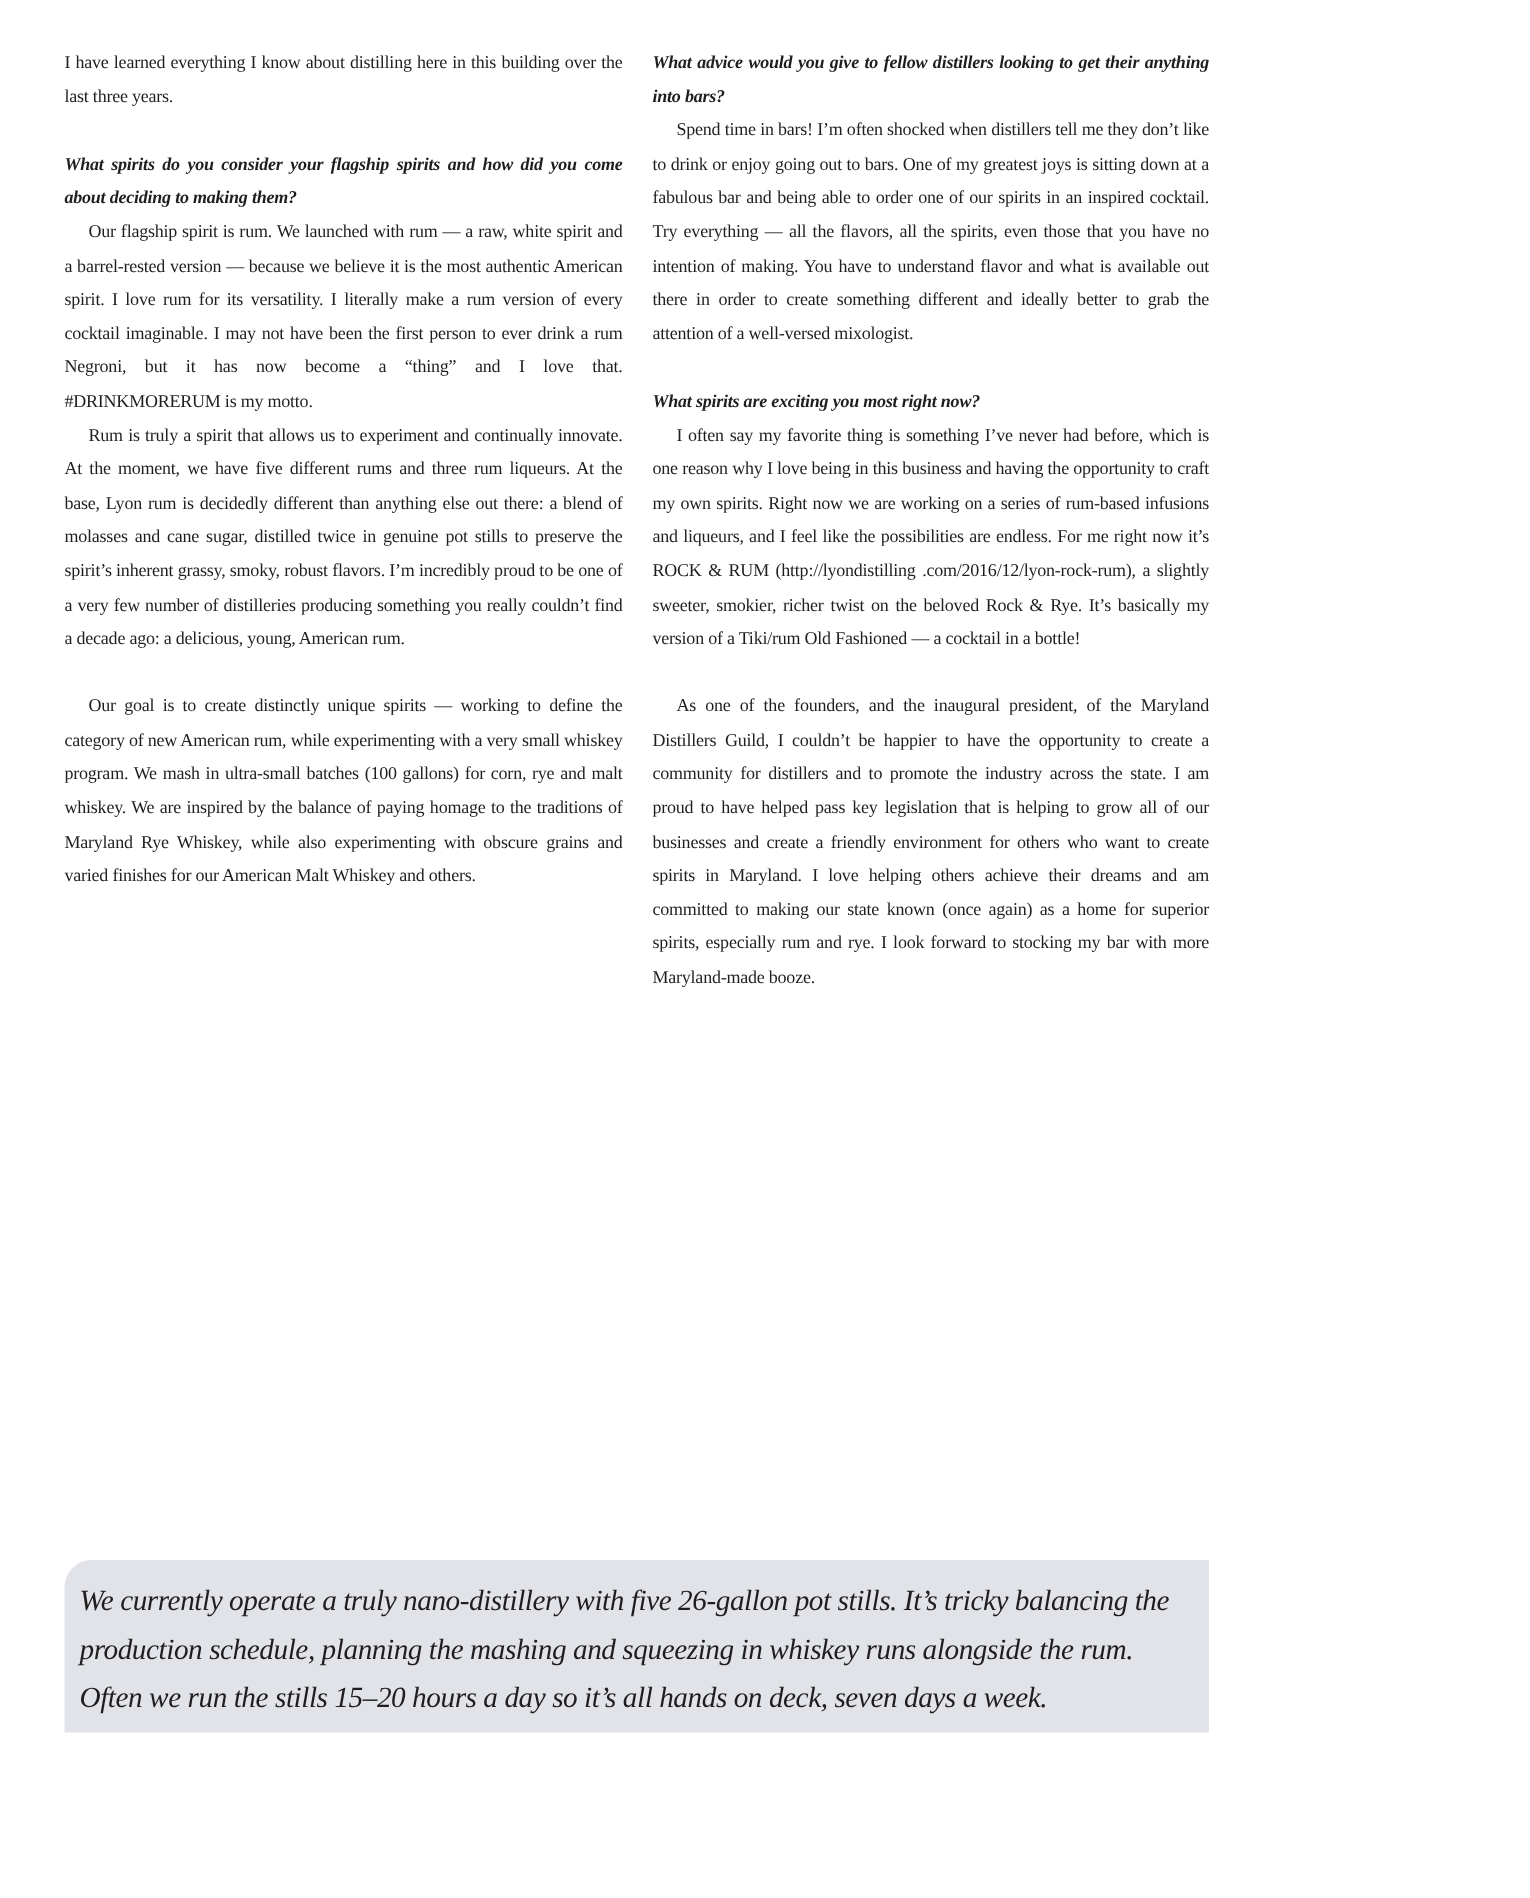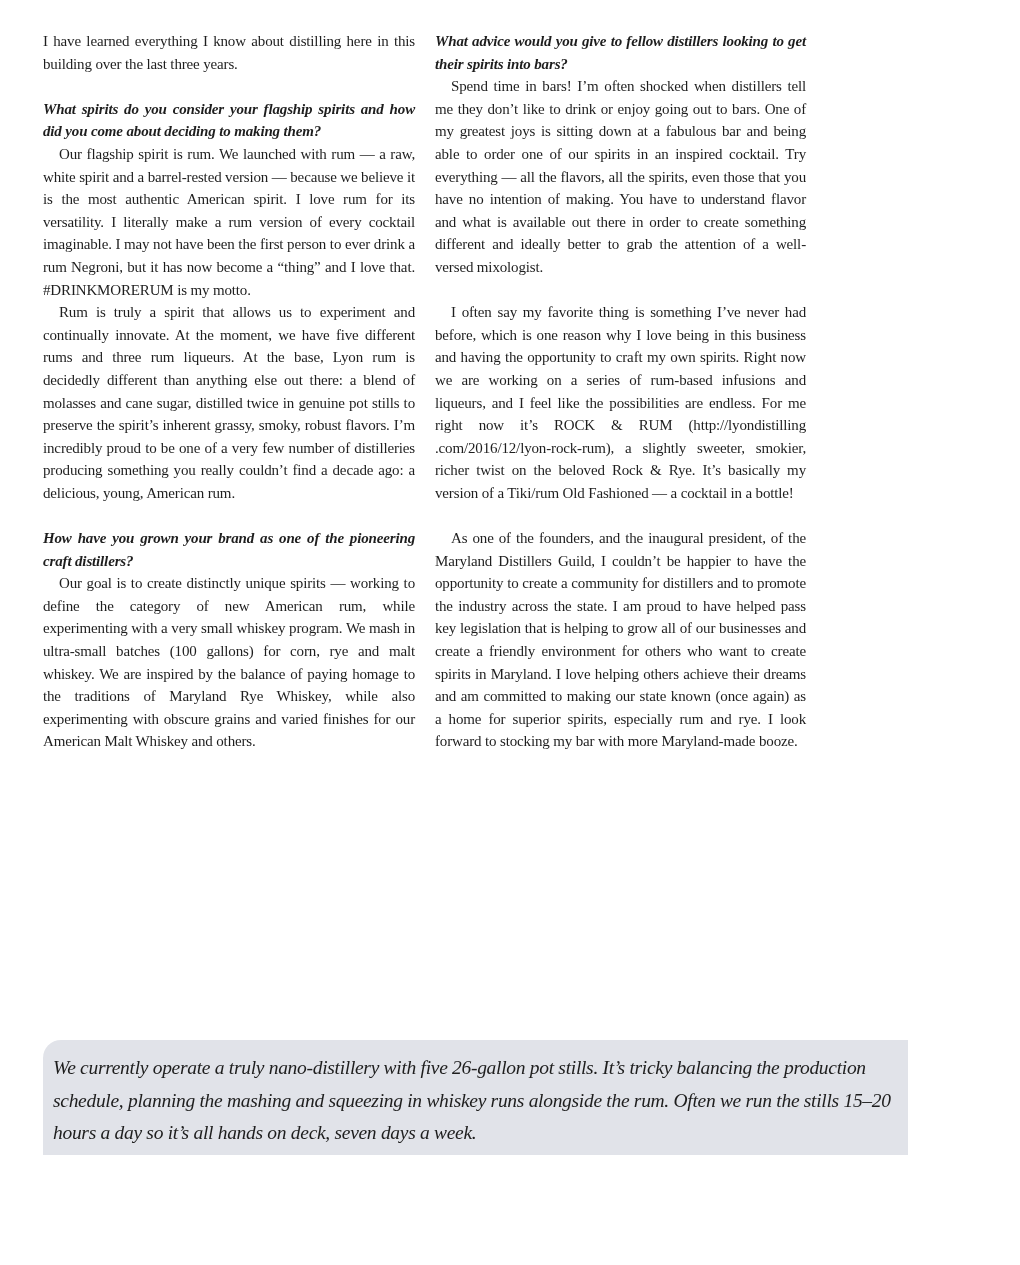--- a/index.html
+++ b/index.html
@@ -1,59 +1,59 @@
 <!DOCTYPE html>
 <html><head>
 <meta charset="utf-8">
 <style>
   html, body { margin: 0; padding: 0; background: #ffffff; }
   body { width: 1020px; height: 1265px; position: relative; overflow: hidden; color: #1e1e1e; }
   .col {
     position: absolute; top: 30px;
     font-family: "Liberation Serif", serif;
-    font-size: 15px; line-height: 22.6px;
+    font-size: 12px; line-height: 22.6px;
     text-align: justify; hyphens: manual;
     letter-spacing: -0.15px;
   }
   .col-left { left: 43px; width: 372px; }
   .col-right { left: 435px; width: 371px; }
   .q {
     font-style: italic; font-weight: bold;
     margin: 0; padding: 0;
   }
   .p { margin: 0; padding: 0; text-indent: 16px; }
   .p.noindent { text-indent: 0; }
   .gap { height: 22.6px; }
   .pullquote {
-    position: absolute; left: 43px; top: 1040px; width: 865px; height: 115px;
+    position: absolute; left: 43px; top: 1040px; width: 763px; height: 115px;
     background: #e1e3e9; border-top-left-radius: 18px;
     box-sizing: border-box; padding: 12px 10px 0 10px;
     font-family: "Liberation Serif", serif; font-style: italic;
     font-size: 19.5px; line-height: 32.5px; color: #1e1e1e;
     letter-spacing: -0.3px;
   }
 </style>
 </head>
 <body>
 
 <div class="col col-left">
   <p class="p noindent">I have learned everything I know about distilling here in this building over the last three years.</p>
   <div class="gap"></div>
   <p class="q">What spirits do you consider your flagship spirits and how did you come about deciding to making them?</p>
   <p class="p">Our flagship spirit is rum. We launched with rum — a raw, white spirit and a barrel-rested version — because we believe it is the most authentic American spirit. I love rum for its versatility. I literally make a rum version of every cocktail imaginable. I may not have been the first person to ever drink a rum Negroni, but it has now become a “thing” and I love that. #DRINKMORERUM is my motto.</p>
   <p class="p">Rum is truly a spirit that allows us to experiment and continually innovate. At the moment, we have five different rums and three rum liqueurs. At the base, Lyon rum is decidedly different than anything else out there: a blend of molasses and cane sugar, distilled twice in genuine pot stills to preserve the spirit’s inherent grassy, smoky, robust flavors. I’m incredibly proud to be one of a very few number of distilleries producing something you really couldn’t find a decade ago: a delicious, young, American rum.</p>
   <div class="gap"></div>
-  <p class="q">How have you grown your brand as one of the pioneering craft distillers?</p>
   <p class="p">Our goal is to create distinctly unique spirits — working to define the category of new American rum, while experimenting with a very small whiskey program. We mash in ultra-small batches (100 gallons) for corn, rye and malt whiskey. We are inspired by the balance of paying homage to the traditions of Maryland Rye Whiskey, while also experimenting with obscure grains and varied finishes for our American Malt Whiskey and others.</p>
 </div>
 
 <div class="col col-right">
-  <p class="q">What advice would you give to fellow distillers look­ing to get their spirits into bars?</p>
+  <p class="q">What advice would you give to fellow distillers look­ing to get their anything into bars?</p>
   <p class="p">Spend time in bars! I’m often shocked when dis­tillers tell me they don’t like to drink or enjoy going out to bars. One of my greatest joys is sitting down at a fabulous bar and being able to order one of our spirits in an inspired cocktail. Try everything — all the flavors, all the spirits, even those that you have no intention of making. You have to understand flavor and what is available out there in order to create something different and ideally better to grab the attention of a well-versed mixologist.</p>
   <div class="gap"></div>
+  <p class="q">What spirits are exciting you most right now?</p>
   <p class="p">I often say my favorite thing is something I’ve never had before, which is one reason why I love being in this business and having the opportunity to craft my own spirits. Right now we are working on a series of rum-based infusions and liqueurs, and I feel like the possibilities are endless. For me right now it’s ROCK &amp; RUM (http://lyondistilling .com/2016/12/lyon-rock-rum), a slightly sweeter, smokier, richer twist on the beloved Rock &amp; Rye. It’s basically my version of a Tiki/rum Old Fashioned — a cocktail in a bottle!</p>
   <div class="gap"></div>
   <p class="p">As one of the founders, and the inaugural president, of the Maryland Distillers Guild, I couldn’t be happier to have the opportunity to create a community for distillers and to promote the industry across the state. I am proud to have helped pass key legislation that is helping to grow all of our businesses and create a friendly environment for others who want to create spirits in Maryland. I love helping others achieve their dreams and am committed to making our state known (once again) as a home for superior spirits, especially rum and rye. I look forward to stocking my bar with more Maryland-made booze.</p>
 </div>
 
 <div class="pullquote" style="background: rgb(225, 227, 233);">
   <span>We currently operate a truly nano-distillery with five 26-gallon pot stills. It’s tricky balancing the production schedule, planning the mashing and squeezing in whiskey runs alongside the rum. Often we run the stills 15–20 hours a day so it’s all hands on deck, seven days a week.</span>
 </div>
 
 </body></html>

